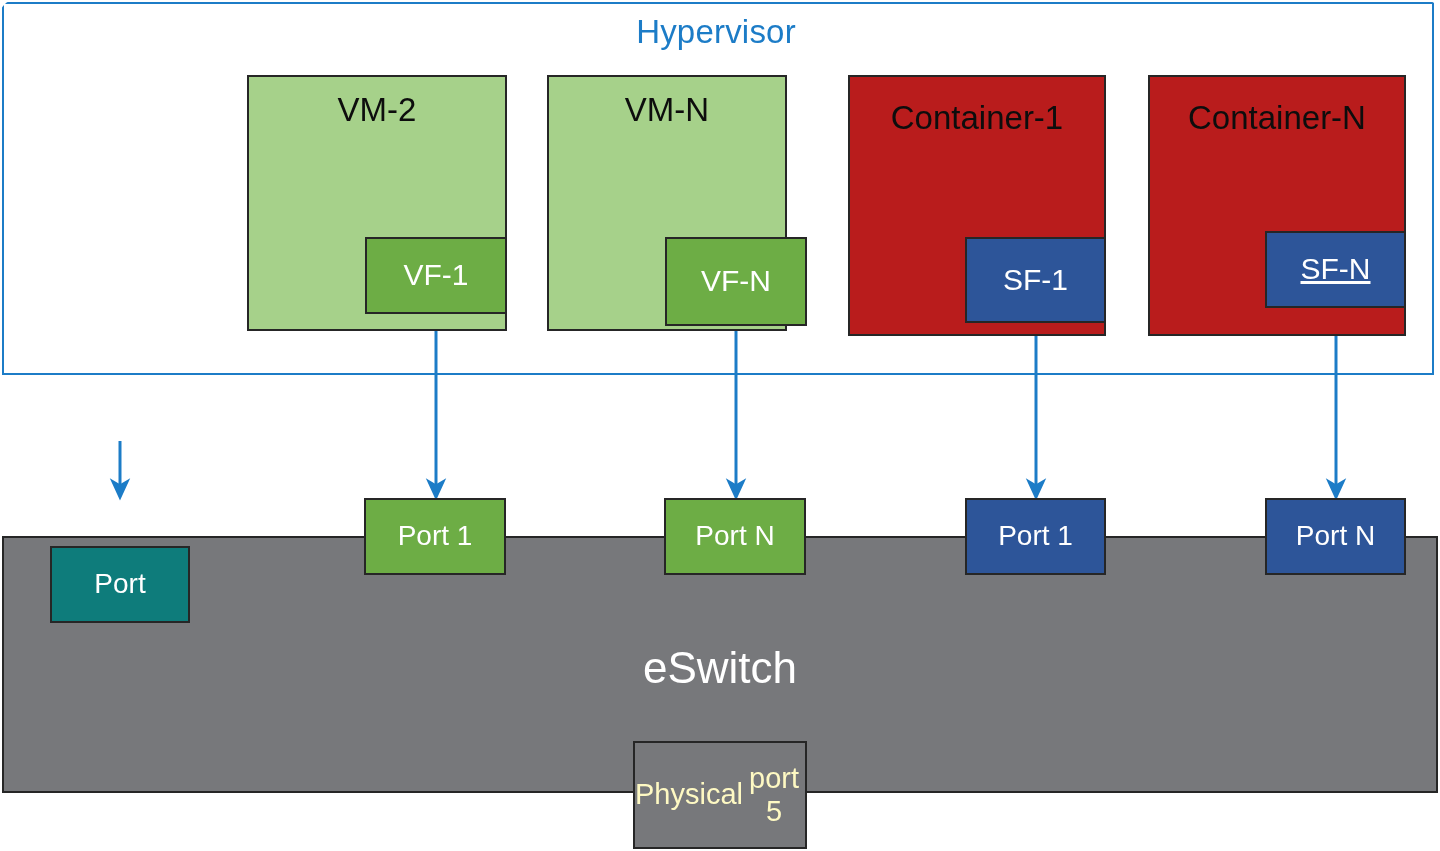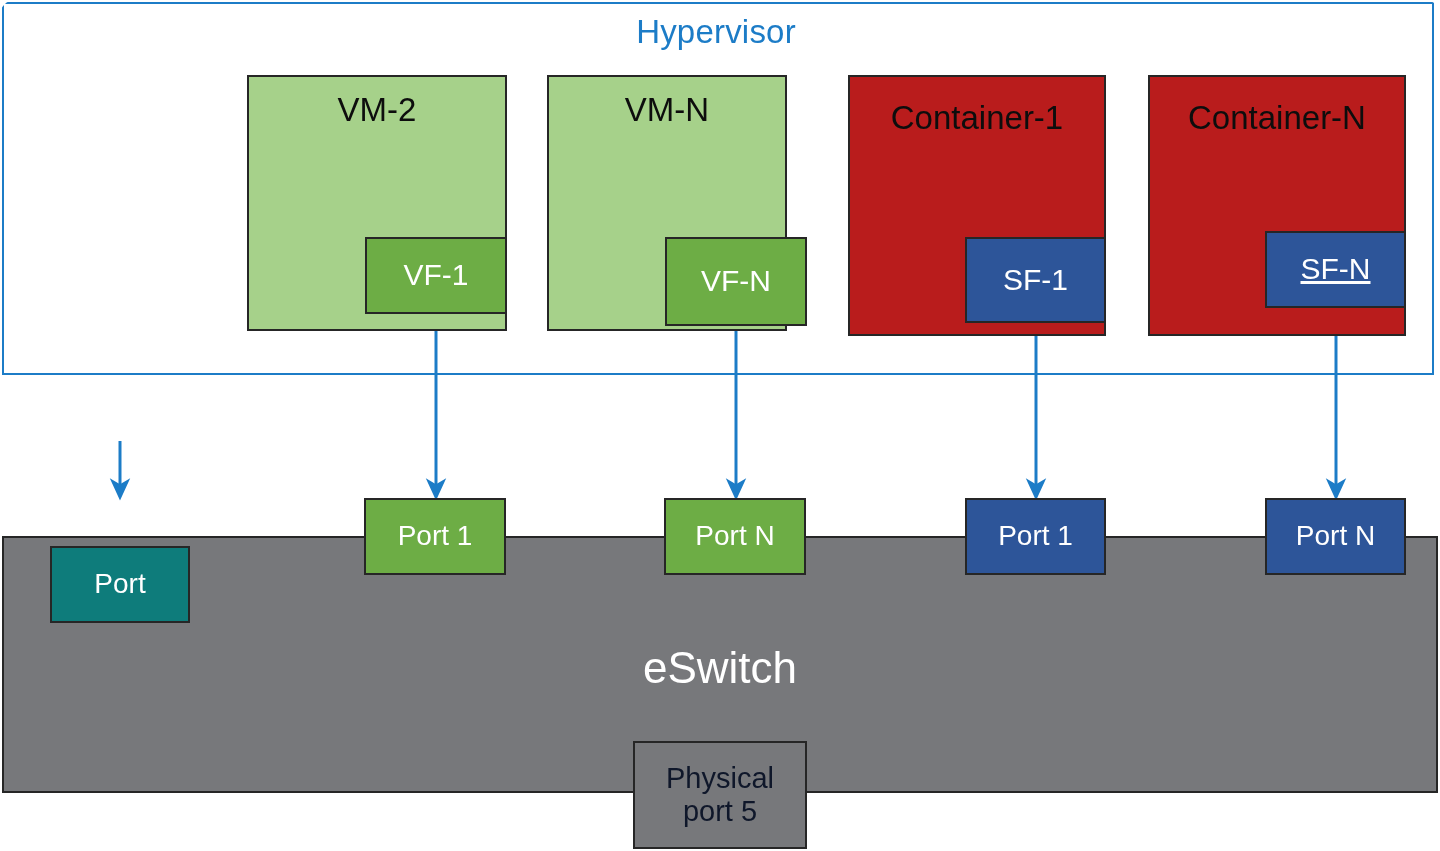--- a/index.html
+++ b/index.html
@@ -102,23 +102,23 @@
     left: 0;
     top: 643px;
     width: 1440px;
     text-align: center;
     color: #ffffff;
     font-size: 44px;
     pointer-events: none;
   }
   .phys-port {
     background: #77787B;
-    color: #0f172a;
+    color: #fef9c3;
     border: 2px solid #262626;
-    flex-direction: column;
+    flex-direction: row;
     font-size: 29px;
   }
 
   .label-big   { font-size: 33px; }
   .label-mid   { font-size: 30px; }
   .label-port  { font-size: 28px; }
 
   
   #connectors {
     position: absolute;

